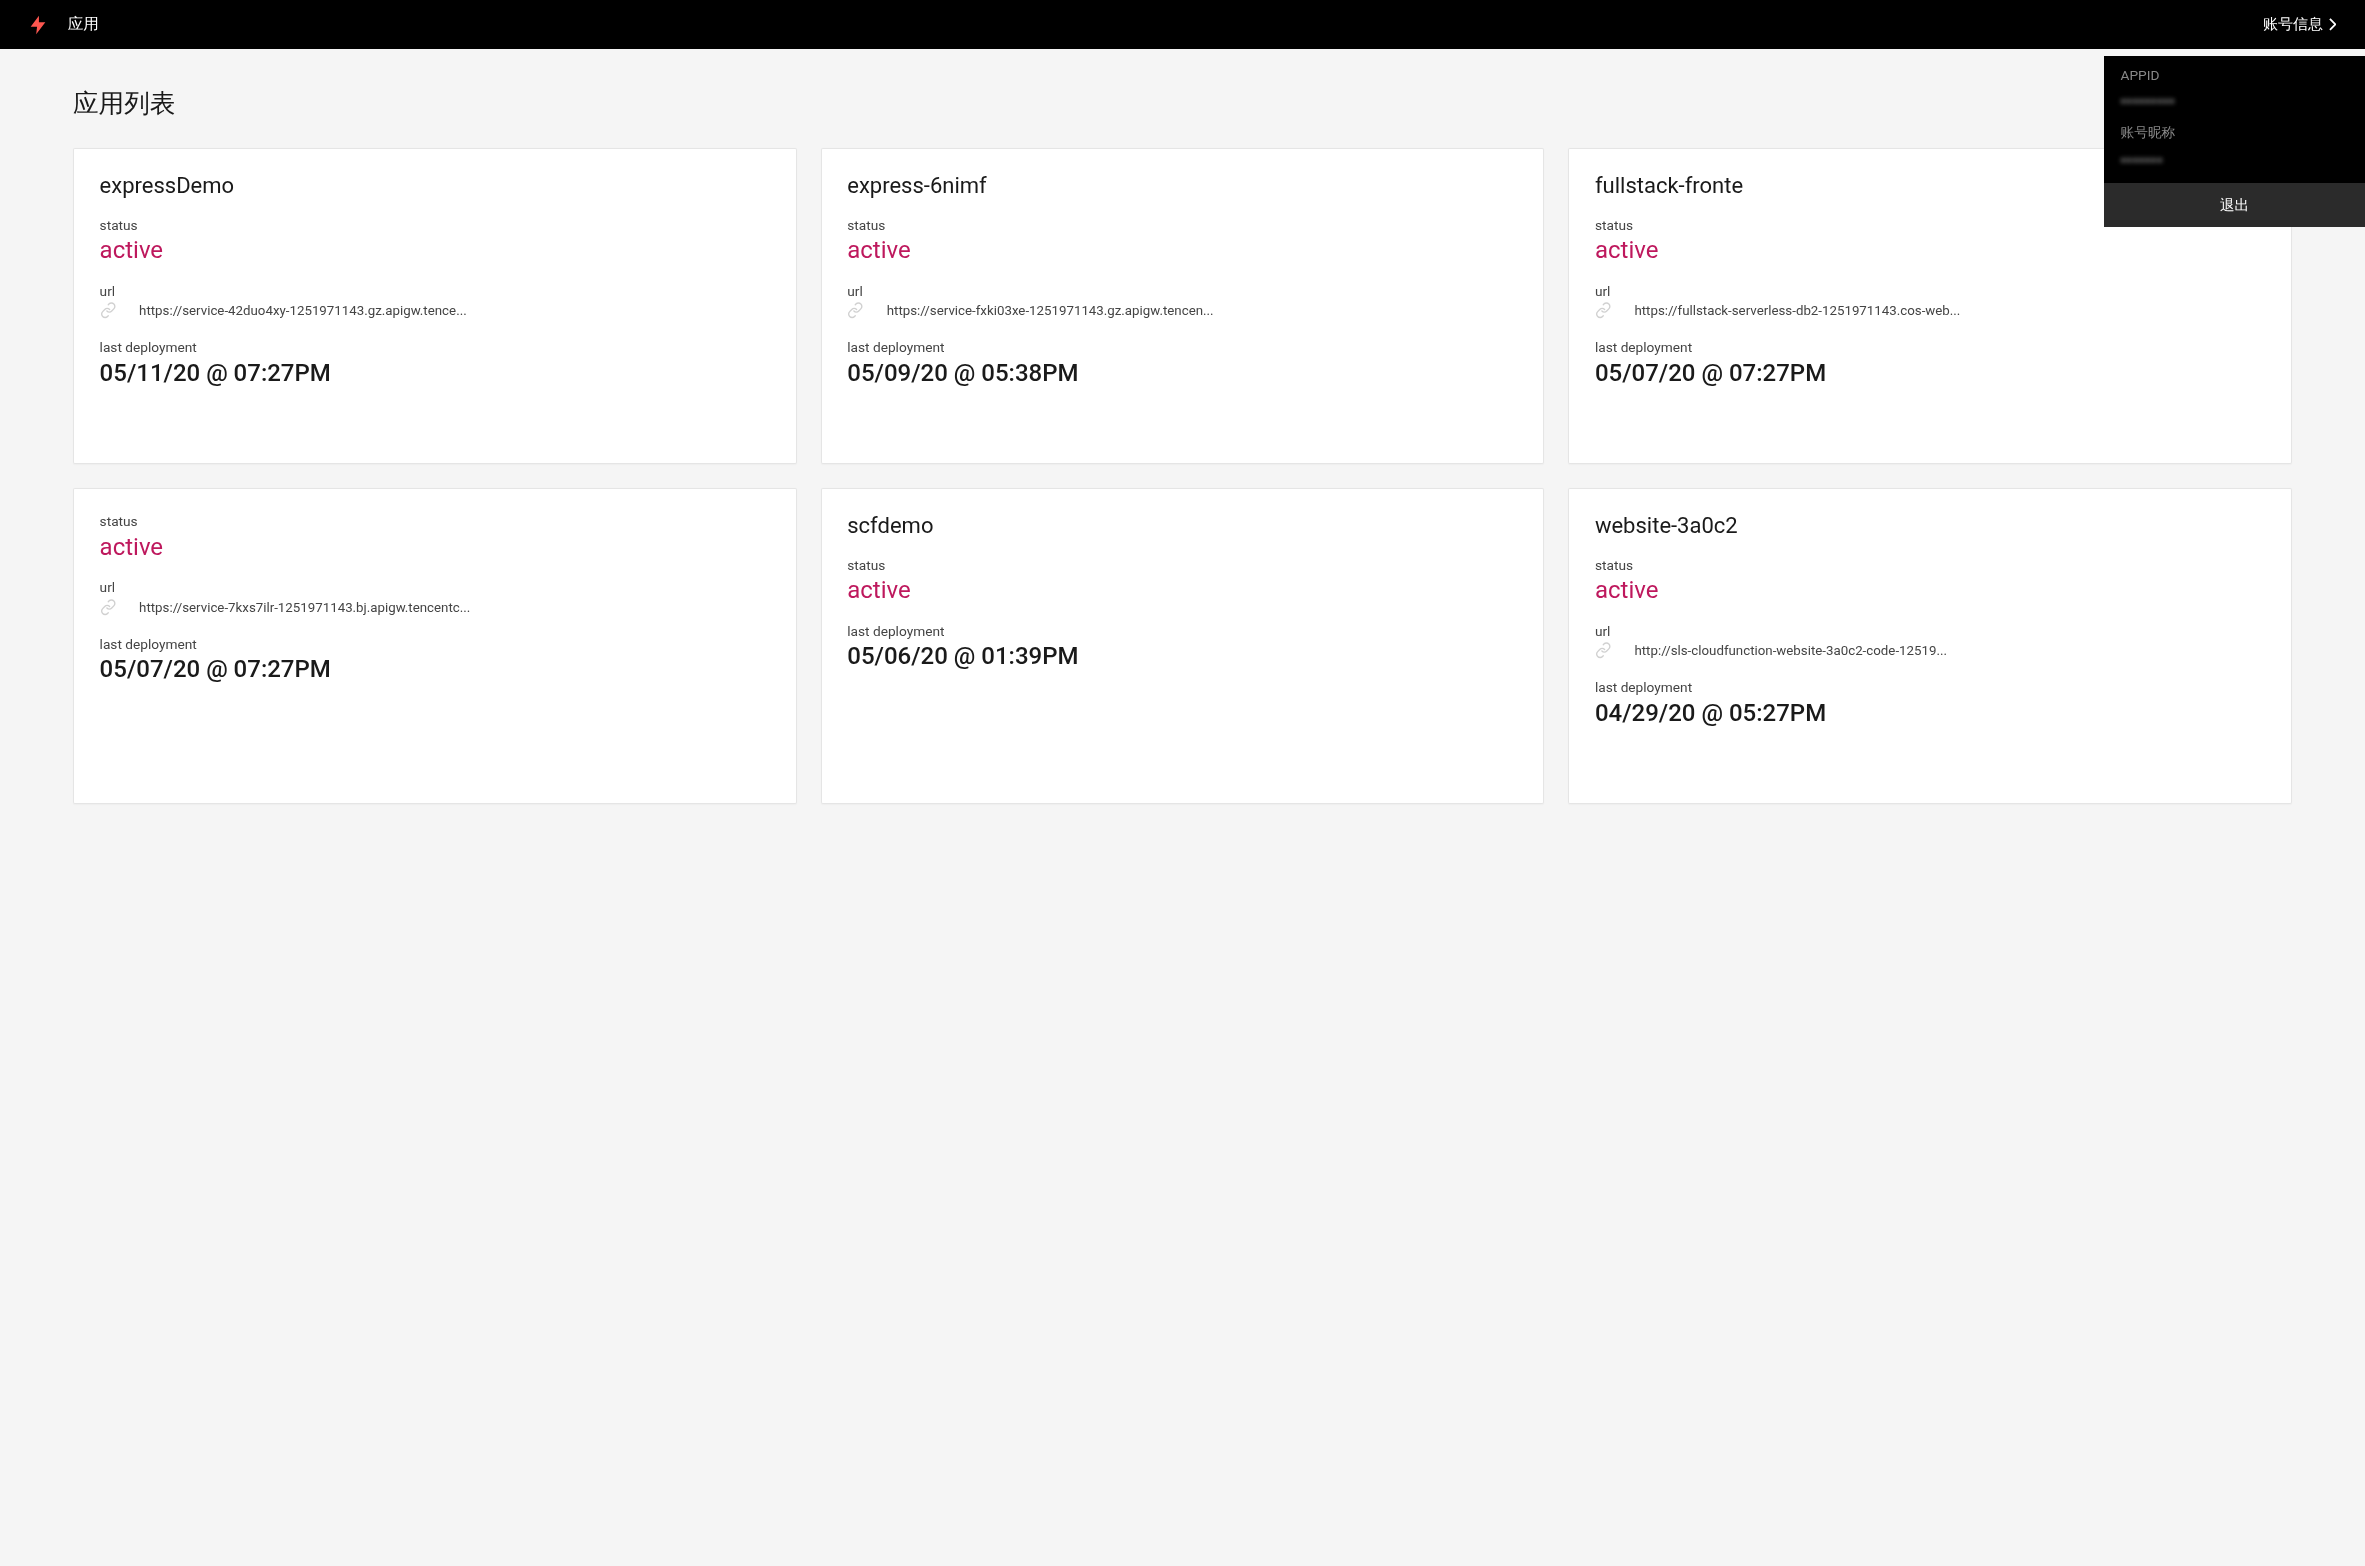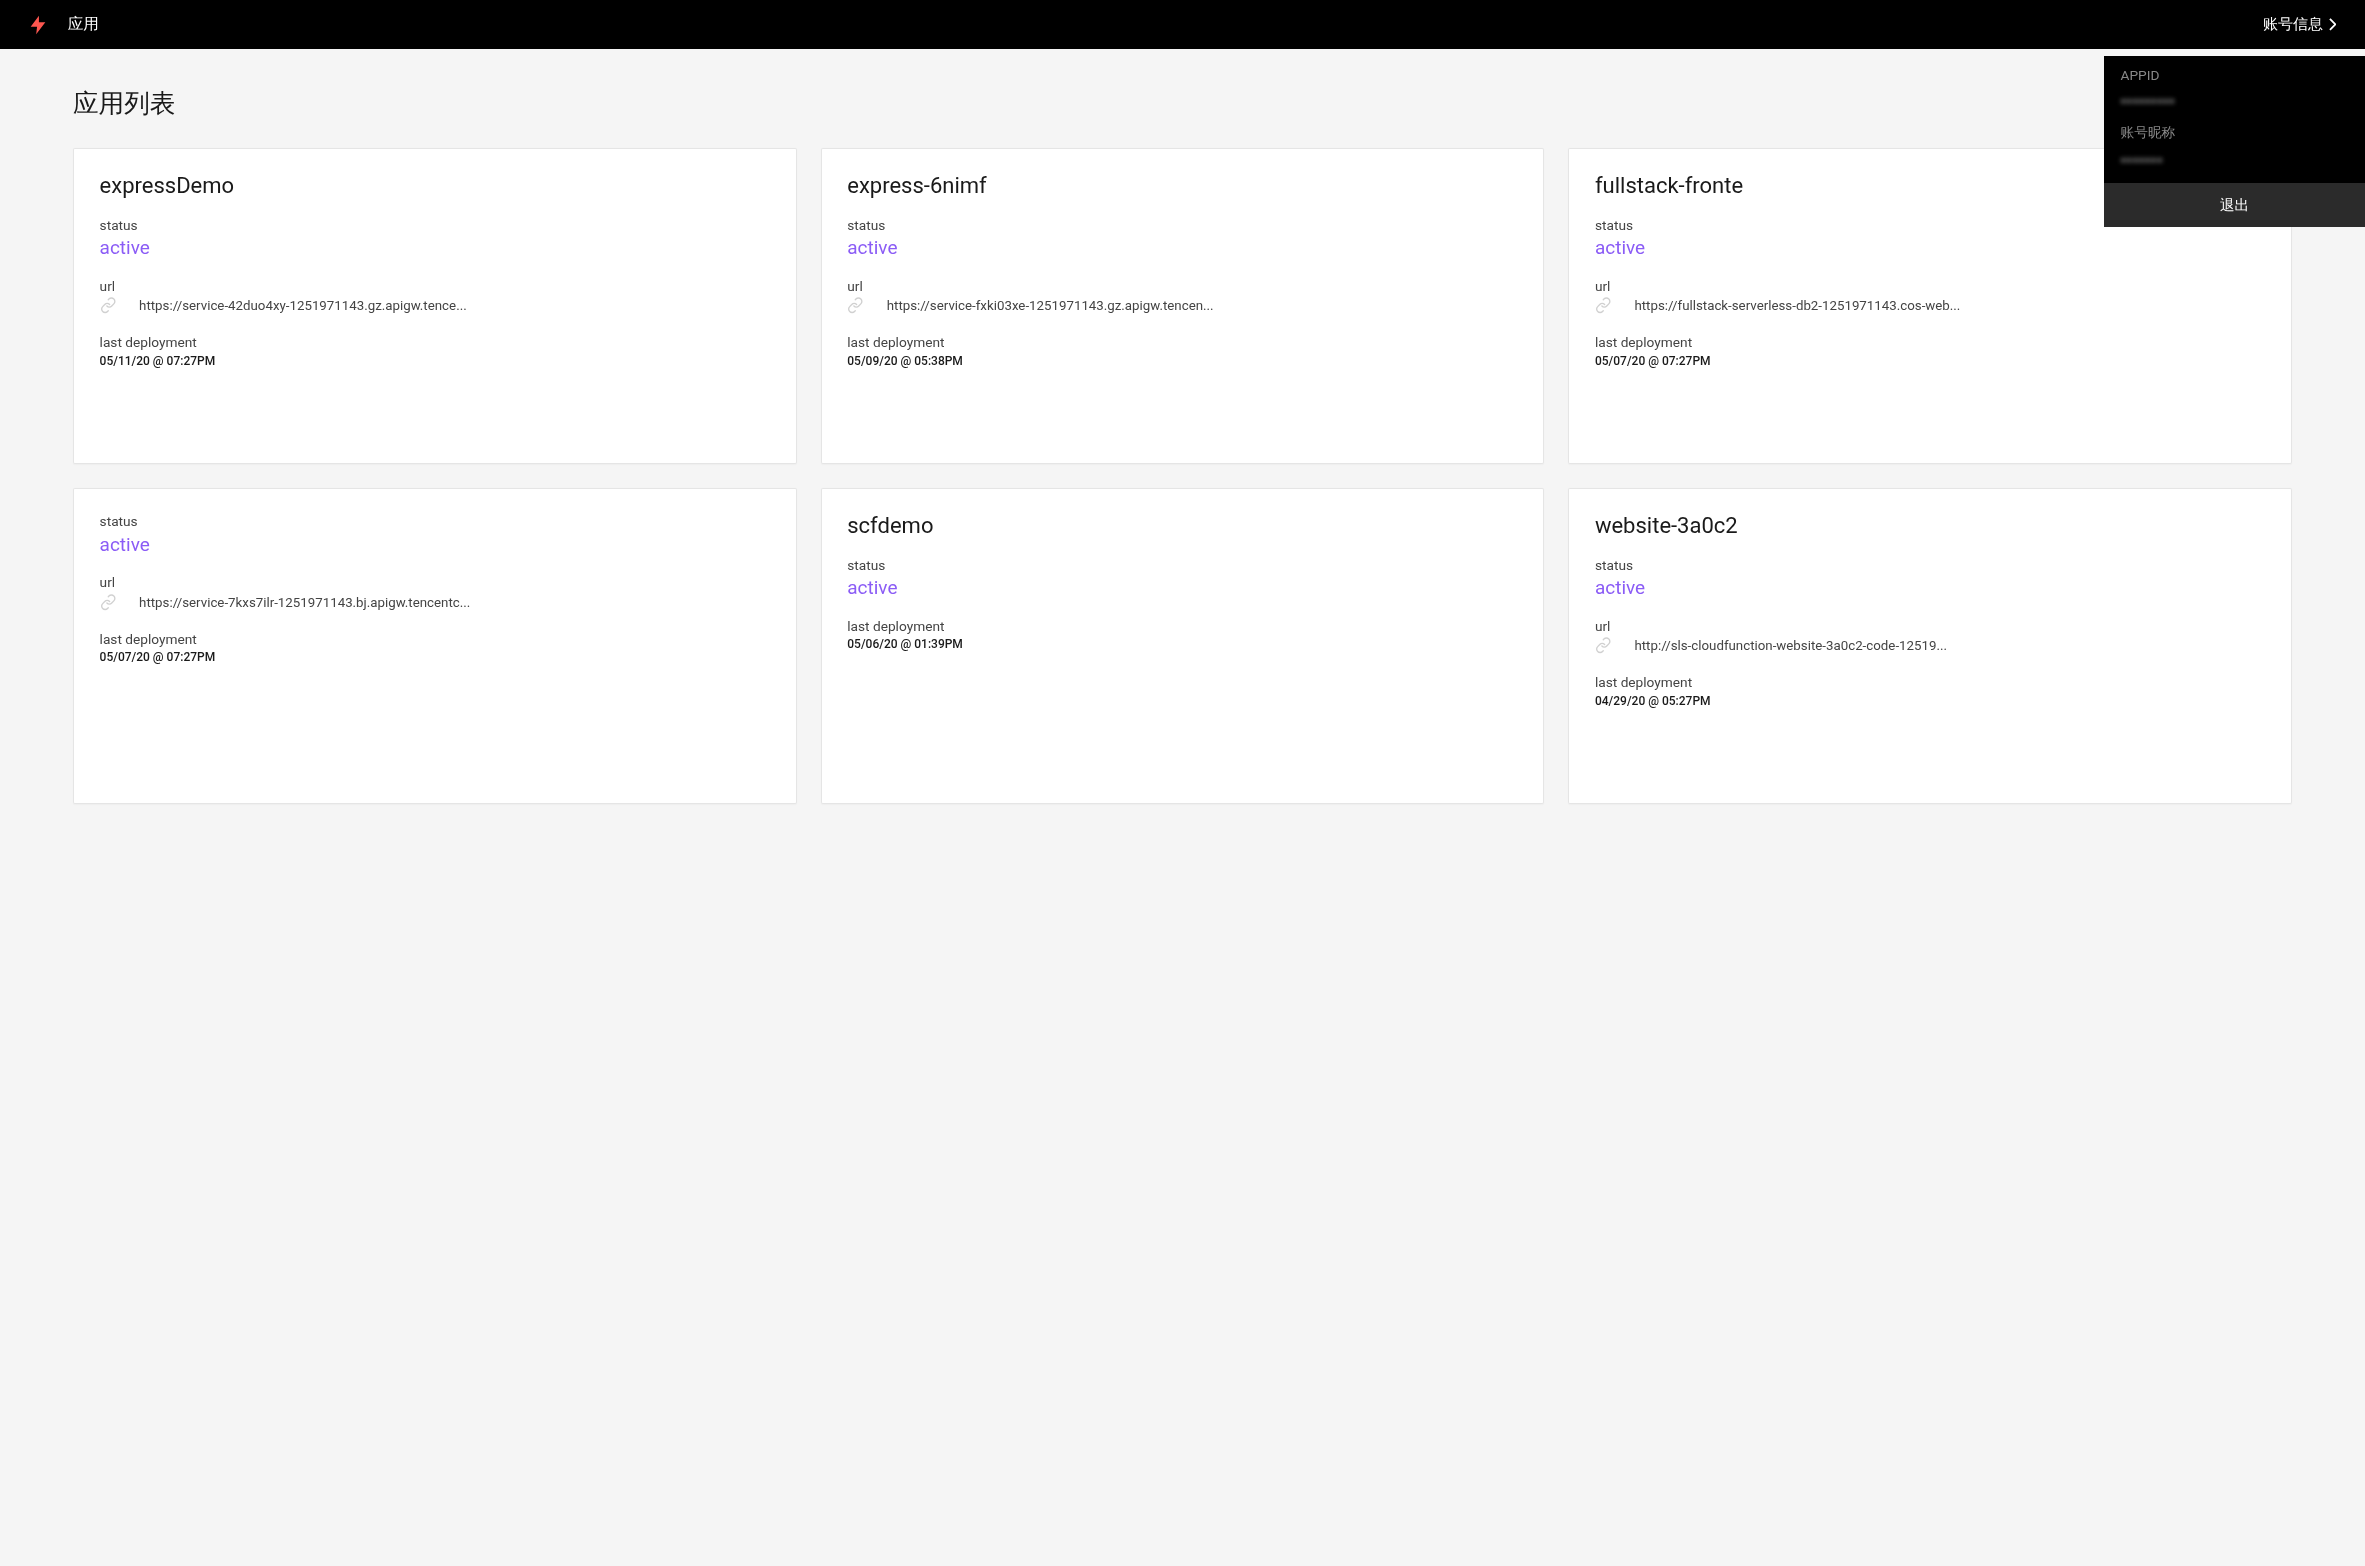--- a/index.html
+++ b/index.html
@@ -106,22 +106,22 @@
       white-space: nowrap;
       overflow: hidden;
       text-overflow: ellipsis;
     }
     .field-label {
       font-size: 13.7px;
       color: #444;
       margin-bottom: 3.7px;
     }
     .status-value {
-      font-size: 19px;
-      color: #8b5cf6;
+      font-size: 24px;
+      color: #be185d;
       margin-bottom: 18.3px;
     }
     .url-row {
       display: flex;
       align-items: center;
       gap: 23px;
       margin-bottom: 20px;
       max-width: 100%;
     }
     .link-icon {
@@ -131,21 +131,21 @@
       opacity: 0.45;
     }
     .url-text {
       font-size: 13.3px;
       color: #444;
       white-space: nowrap;
       overflow: hidden;
       text-overflow: ellipsis;
     }
     .deploy-value {
-      font-size: 12px;
+      font-size: 24px;
       color: #1a1a1a;
       font-weight: 500;
     }
   </style>
 </head>
 <body>
 
 <div class="header">
   <span class="logo">
     <svg viewBox="0 0 24 24" width="22" height="22">

